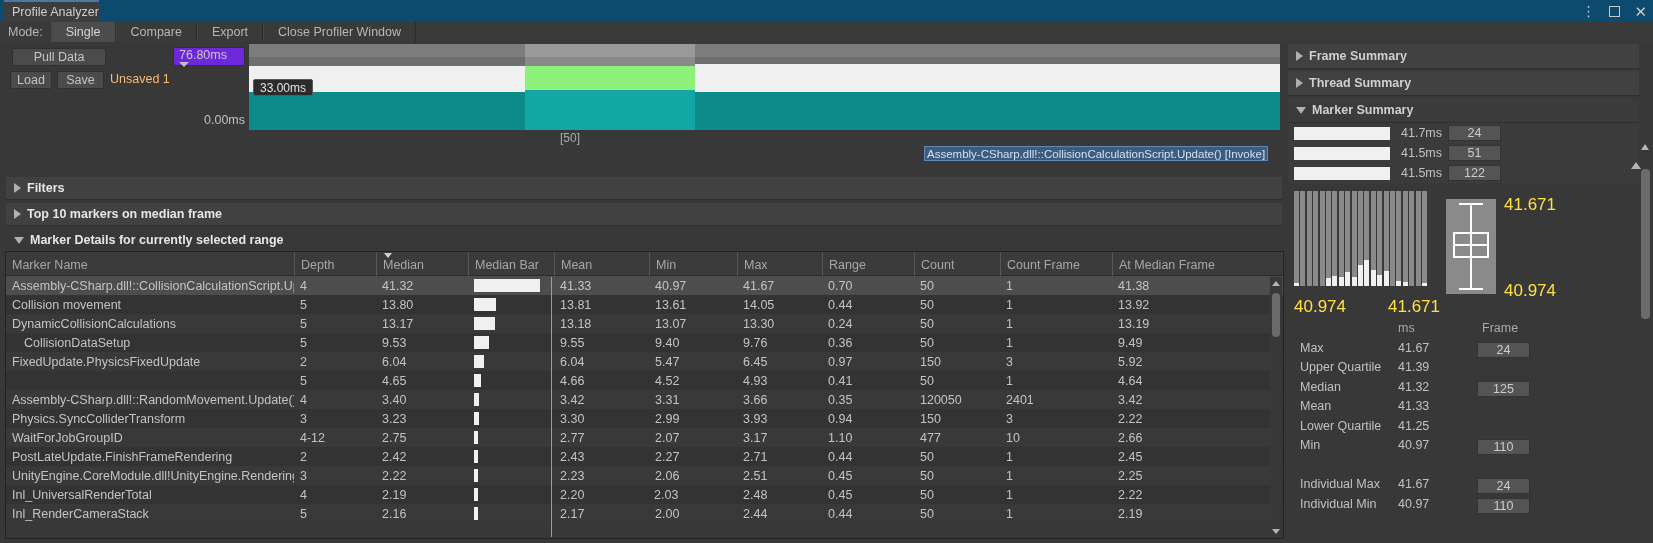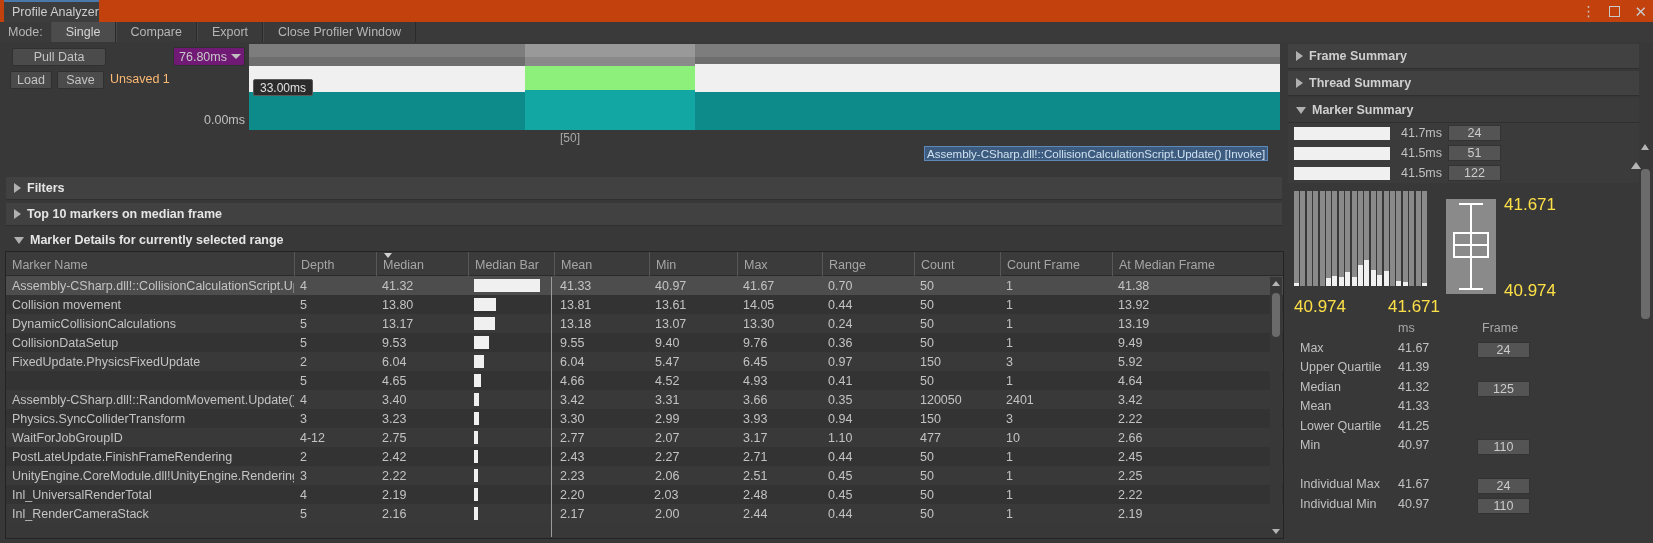--- a/index.html
+++ b/index.html
@@ -10,21 +10,21 @@
     font-family: "Liberation Sans", sans-serif;
     font-size: 12px;
     color: #b6b6b6;
     overflow: hidden;
   }
   .app { position: relative; width: 1653px; height: 543px; background: #383838; }
 
   
   .titlebar {
     position: absolute; left:0; top:0; width:1653px; height:22px;
-    background:#c2410c;
+    background:#0c4a6e;
   }
   .tab-active {
     position:absolute; left:4px; top:0px; width:95px; height:22px;
     background:#3d3d3d; border-top:2px solid #4a78a8;
     display:flex; align-items:center; padding-left:8px;
     color:#cfcfcf; font-size:12.5px;
   }
   .win-ctrls { position:absolute; right:6px; top:0; height:22px; display:flex; align-items:center; gap:14px; }
   .win-ctrls > div { color:#c8c8c8; cursor:default; line-height:1; }
   .kebab { font-size:14px; letter-spacing:0; }
@@ -49,22 +49,22 @@
   .btn {
     background:#4b4b4b; border:1px solid #303030; border-radius:2px;
     color:#c4c4c4; font-size:12.5px; display:flex; align-items:center; justify-content:center;
   }
   .btn-pull { position:absolute; left:12px; top:6px; width:94px; height:18px; }
   .btn-load { position:absolute; left:10px; top:29px; width:42px; height:18px; }
   .btn-save { position:absolute; left:57px; top:29px; width:47px; height:18px; }
   .unsaved { position:absolute; left:110px; top:30px; font-size:12.5px; color:#fdba74; }
   .ms-dd {
     position:absolute; left:173px; top:5px; width:72px; height:19px;
-    background:#701a75; border:1px solid #303030; border-radius:2px;
-    display:flex; align-items:center; padding:0 5px; color:#c8c8c8; font-size:12.5px;
+    background:#6d28d9; border:1px solid #303030; border-radius:2px;
+    display:flex; align-items:flex-start; padding:0 5px; color:#c8c8c8; font-size:12.5px;flex-direction:column;
   }
   .ms-dd .val { flex:1; text-align:right; padding-right:4px; }
   .caret-d { width:0;height:0;border-left:5px solid transparent;border-right:5px solid transparent;border-top:5px solid #c0c0c0; }
   .zeroms { position:absolute; left:155px; top:113px; width:90px; text-align:right; font-size:12.5px; color:#c0c0c0; }
 
   
   .graph { position:absolute; left:249px; top:44px; width:1031px; height:86px; background:#4a4a4a; overflow:hidden; }
   .gcol { position:absolute; top:0; bottom:0; }
   .g-left  { left:0;    width:276px; }
   .g-sel   { left:276px; width:170px; }
@@ -325,21 +325,21 @@
           <div class="medbar" style="left: 468px; width: 21px;"></div>
           <div class="cell" style="left: 554px; width: 95px;">13.18</div>
           <div class="cell" style="left: 649px; width: 88px;">13.07</div>
           <div class="cell" style="left: 737px; width: 85px;">13.30</div>
           <div class="cell" style="left: 822px; width: 92px;">0.24</div>
           <div class="cell" style="left: 914px; width: 86px;">50</div>
           <div class="cell" style="left: 1000px; width: 112px;">1</div>
           <div class="cell" style="left: 1112px; width: 160px;">13.19</div>
         </div>
         <div class="trow even">
-          <div class="cell name" style="left: 0px; width: 288px;">CollisionDataSetup</div>
+          <div class="cell name" style="left: 12px; width: 288px;">CollisionDataSetup</div>
           <div class="cell" style="left: 294px; width: 82px;">5</div>
           <div class="cell" style="left: 376px; width: 92px;">9.53</div>
           <div class="medbar" style="left: 468px; width: 15px;"></div>
           <div class="cell" style="left: 554px; width: 95px;">9.55</div>
           <div class="cell" style="left: 649px; width: 88px;">9.40</div>
           <div class="cell" style="left: 737px; width: 85px;">9.76</div>
           <div class="cell" style="left: 822px; width: 92px;">0.36</div>
           <div class="cell" style="left: 914px; width: 86px;">50</div>
           <div class="cell" style="left: 1000px; width: 112px;">1</div>
           <div class="cell" style="left: 1112px; width: 160px;">9.49</div>

